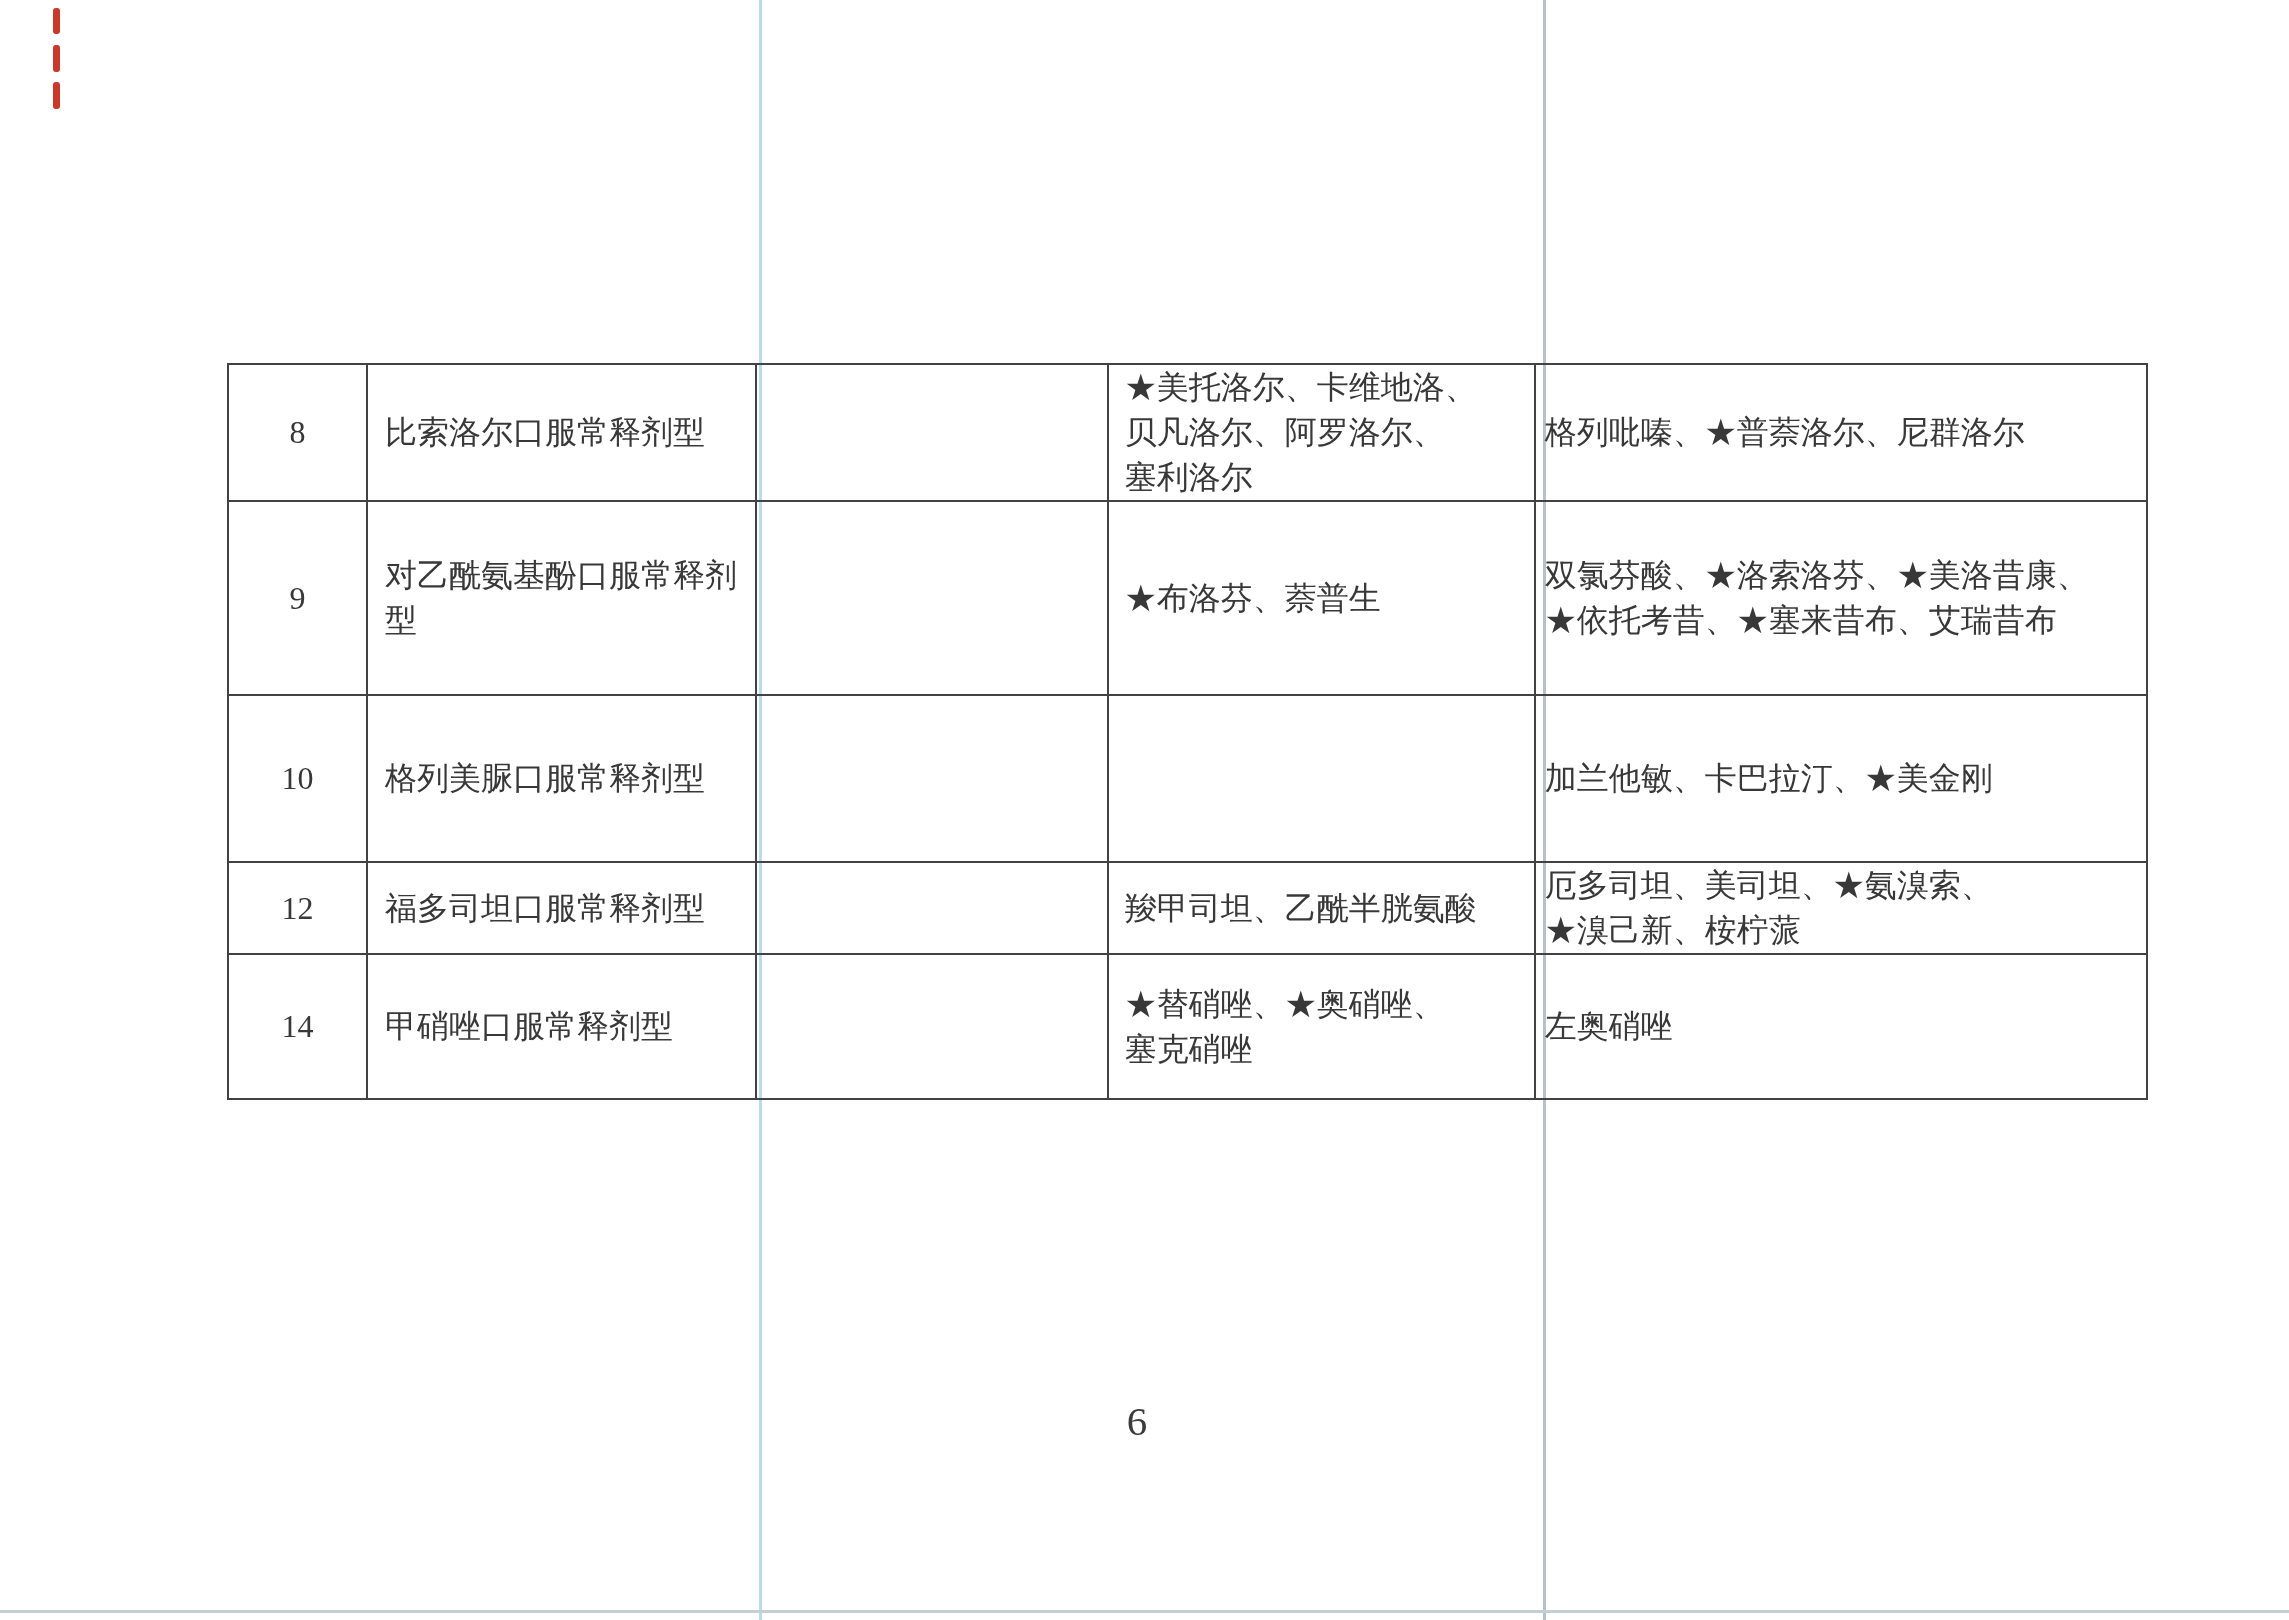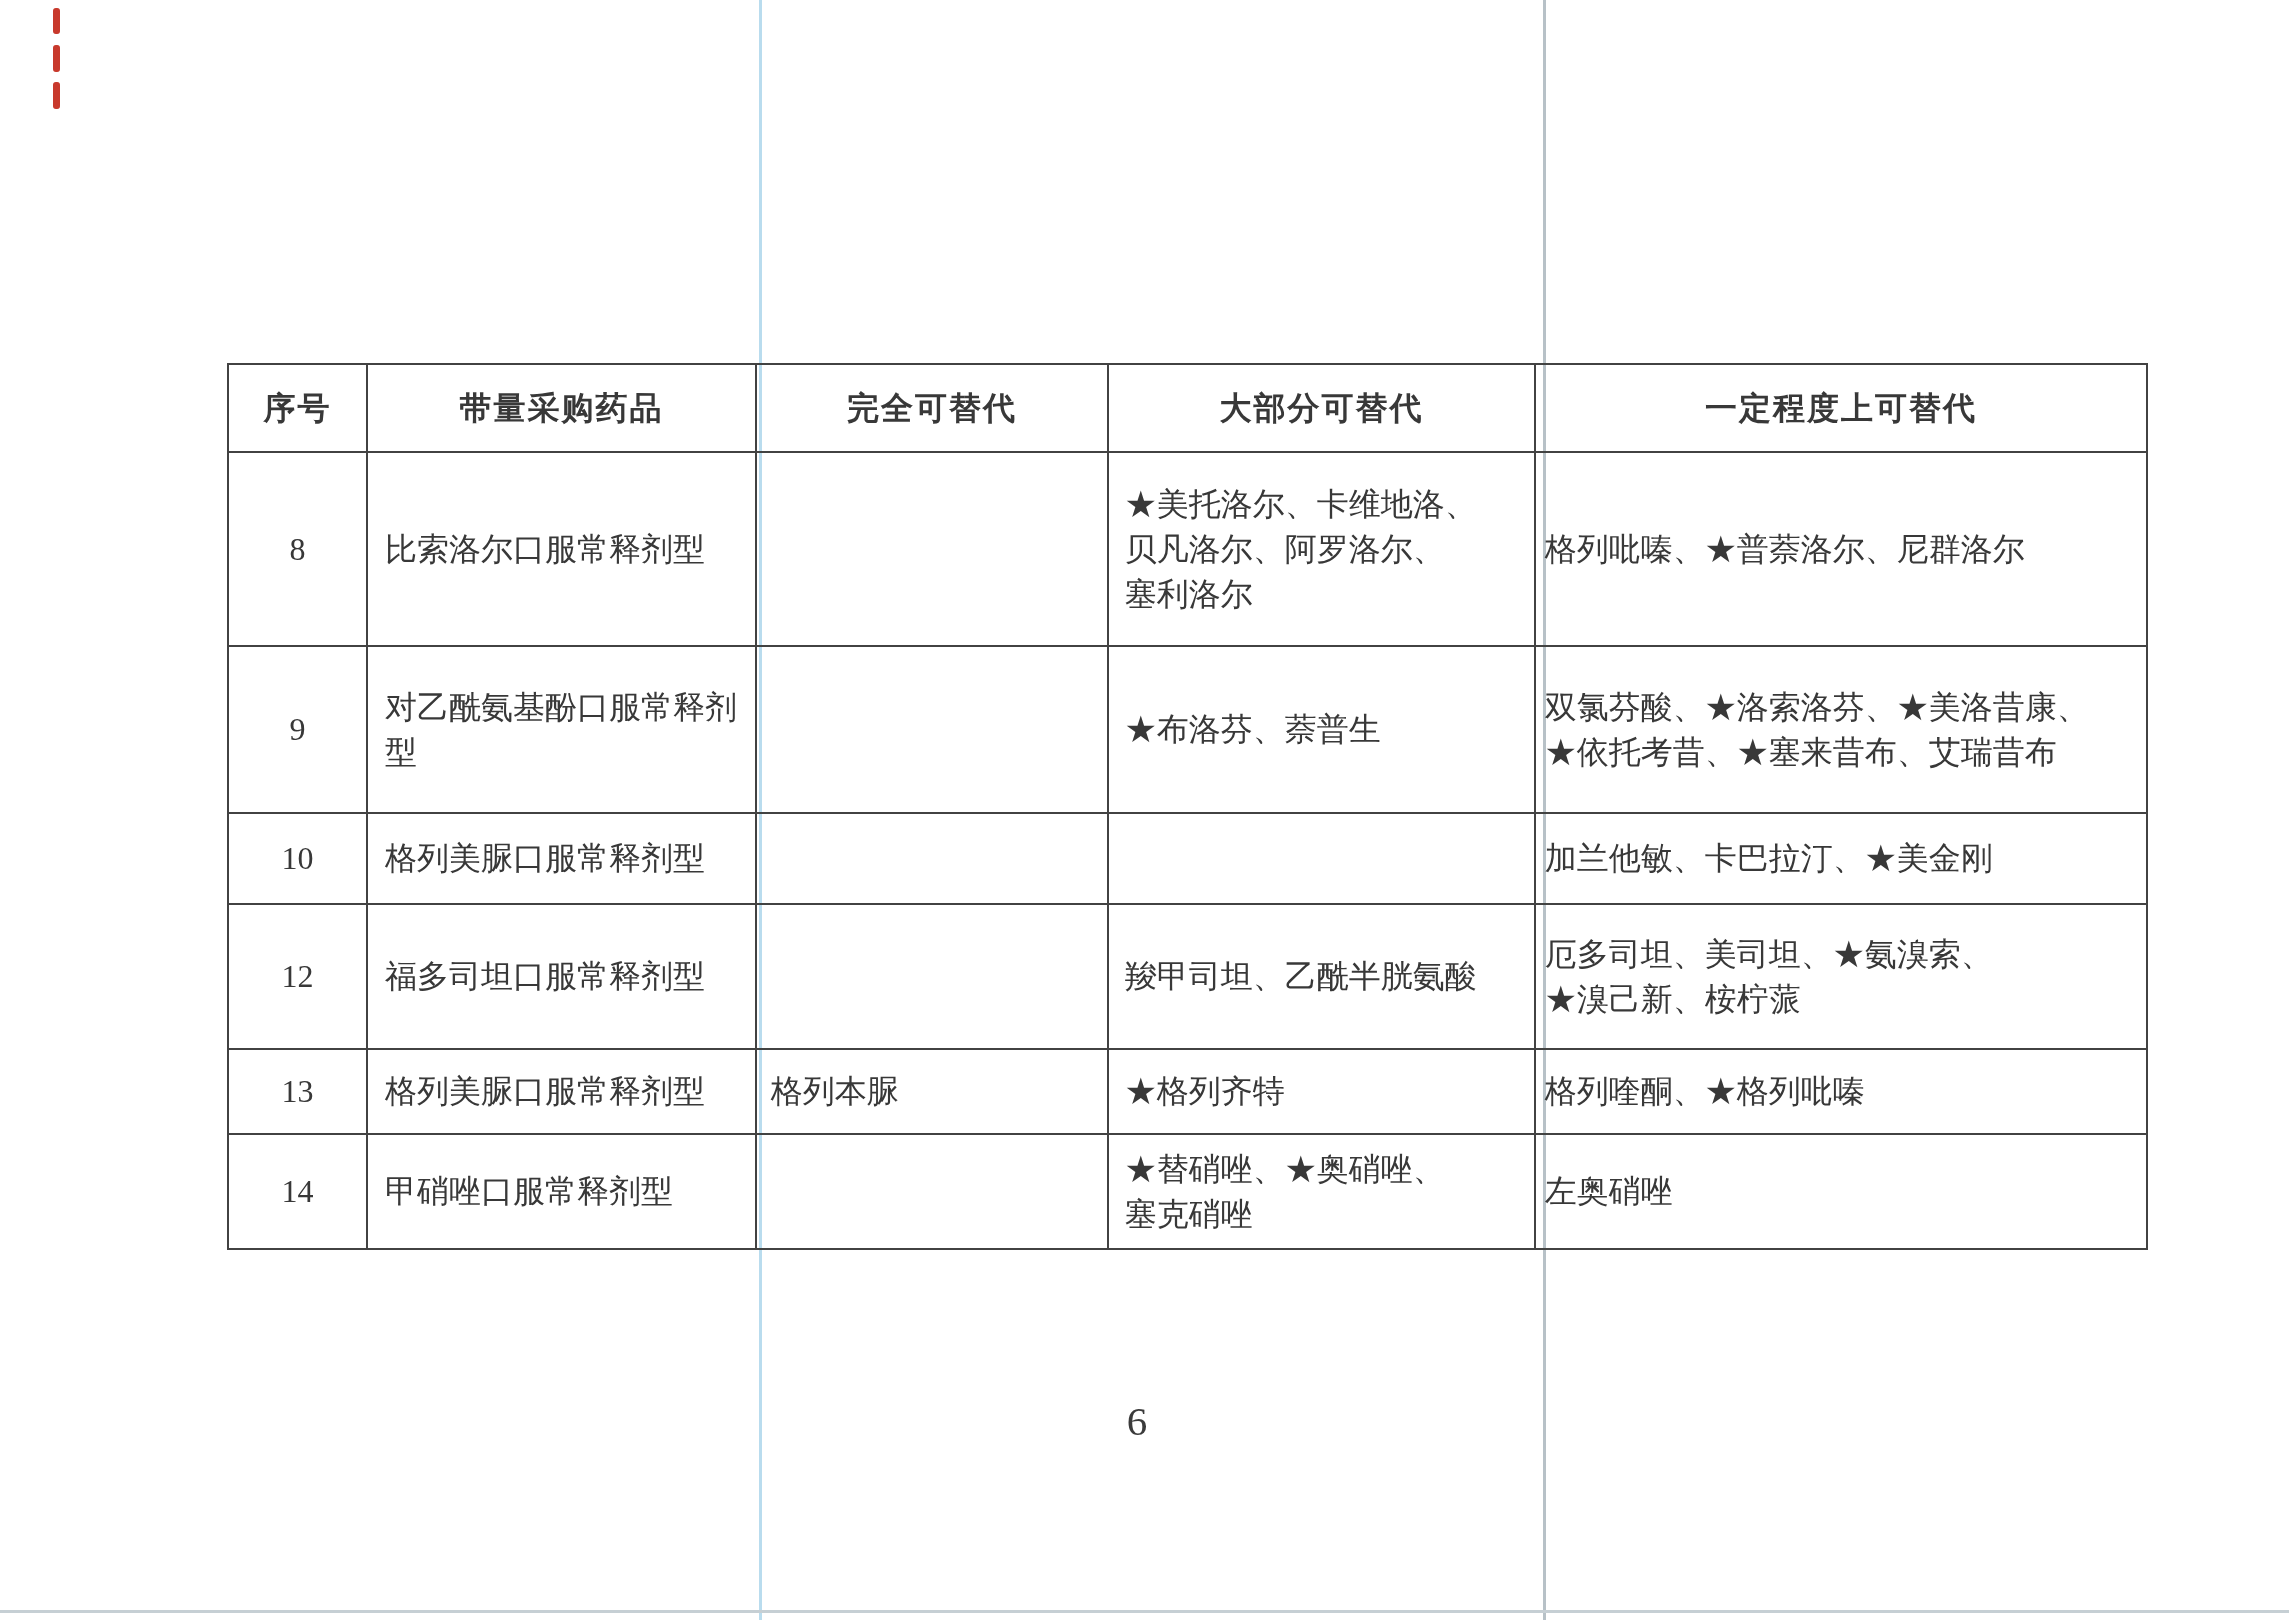--- a/index.html
+++ b/index.html
@@ -122,27 +122,20 @@
 
 <table class="doc-table">
   <colgroup>
     <col style="width:139px">
     <col style="width:389px">
     <col style="width:352px">
     <col style="width:427px">
     <col style="width:612px">
   </colgroup>
   <tbody>
-      <tr>
-    <th>序号</th>
-    <th>带量采购药品</th>
-    <th>完全可替代</th>
-    <th>大部分可替代</th>
-    <th>一定程度上可替代</th>
-  </tr>
   <tr>
     <td class="c-seq">8</td>
     <td class="c-drug">比索洛尔口服常释剂型</td>
     <td class="c-full"></td>
     <td class="c-most">★美托洛尔、卡维地洛、
 贝凡洛尔、阿罗洛尔、
 塞利洛尔</td>
     <td class="c-some">格列吡嗪、★普萘洛尔、尼群洛尔</td>
   </tr>
   <tr>
@@ -163,27 +156,20 @@
   </tr>
   <tr>
     <td class="c-seq">12</td>
     <td class="c-drug">福多司坦口服常释剂型</td>
     <td class="c-full"></td>
     <td class="c-most">羧甲司坦、乙酰半胱氨酸</td>
     <td class="c-some">厄多司坦、美司坦、★氨溴索、
 ★溴己新、桉柠蒎</td>
   </tr>
   <tr>
-    <td class="c-seq">13</td>
-    <td class="c-drug">格列美脲口服常释剂型</td>
-    <td class="c-full">格列本脲</td>
-    <td class="c-most">★格列齐特</td>
-    <td class="c-some">格列喹酮、★格列吡嗪</td>
-  </tr>
-  <tr>
     <td class="c-seq">14</td>
     <td class="c-drug">甲硝唑口服常释剂型</td>
     <td class="c-full"></td>
     <td class="c-most">★替硝唑、★奥硝唑、
 塞克硝唑</td>
     <td class="c-some">左奥硝唑</td>
   </tr>
 </tbody>
   </table>
 

